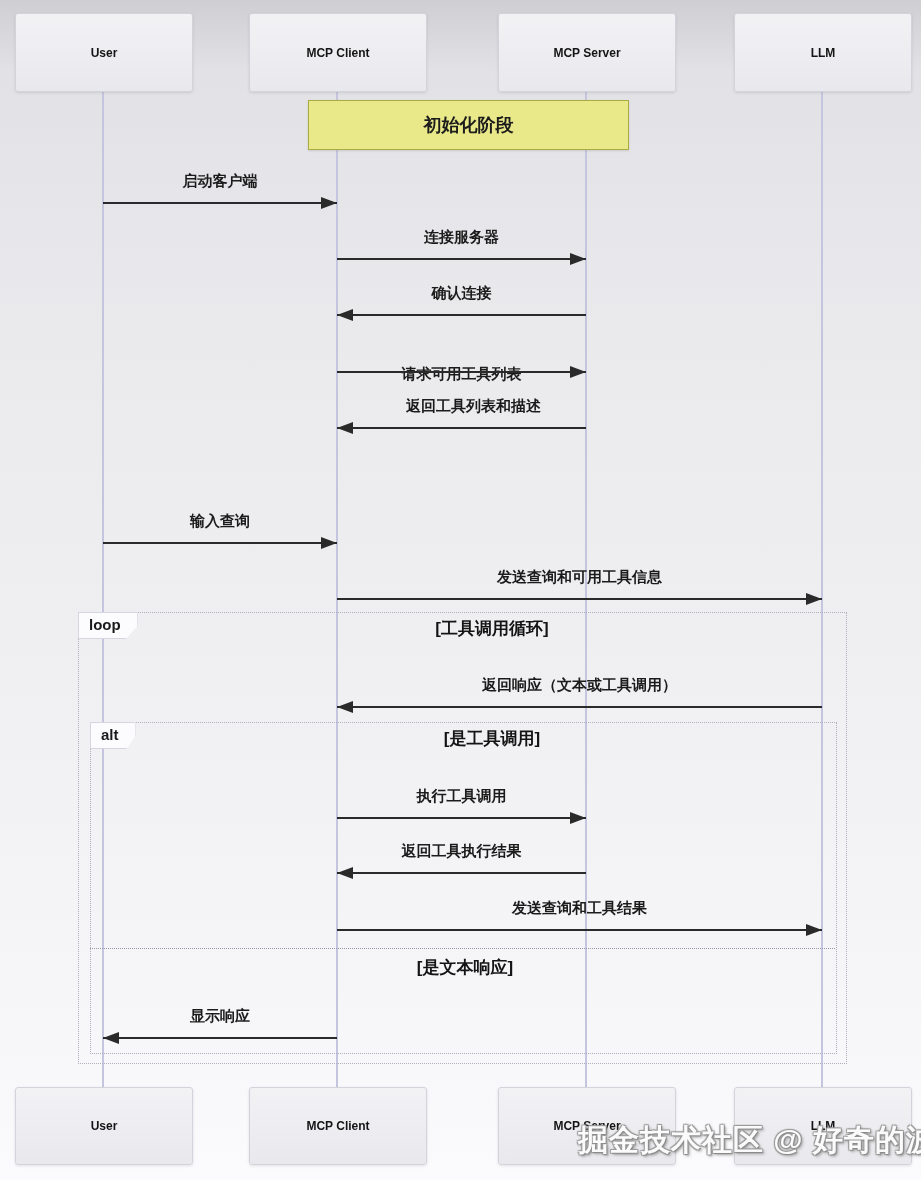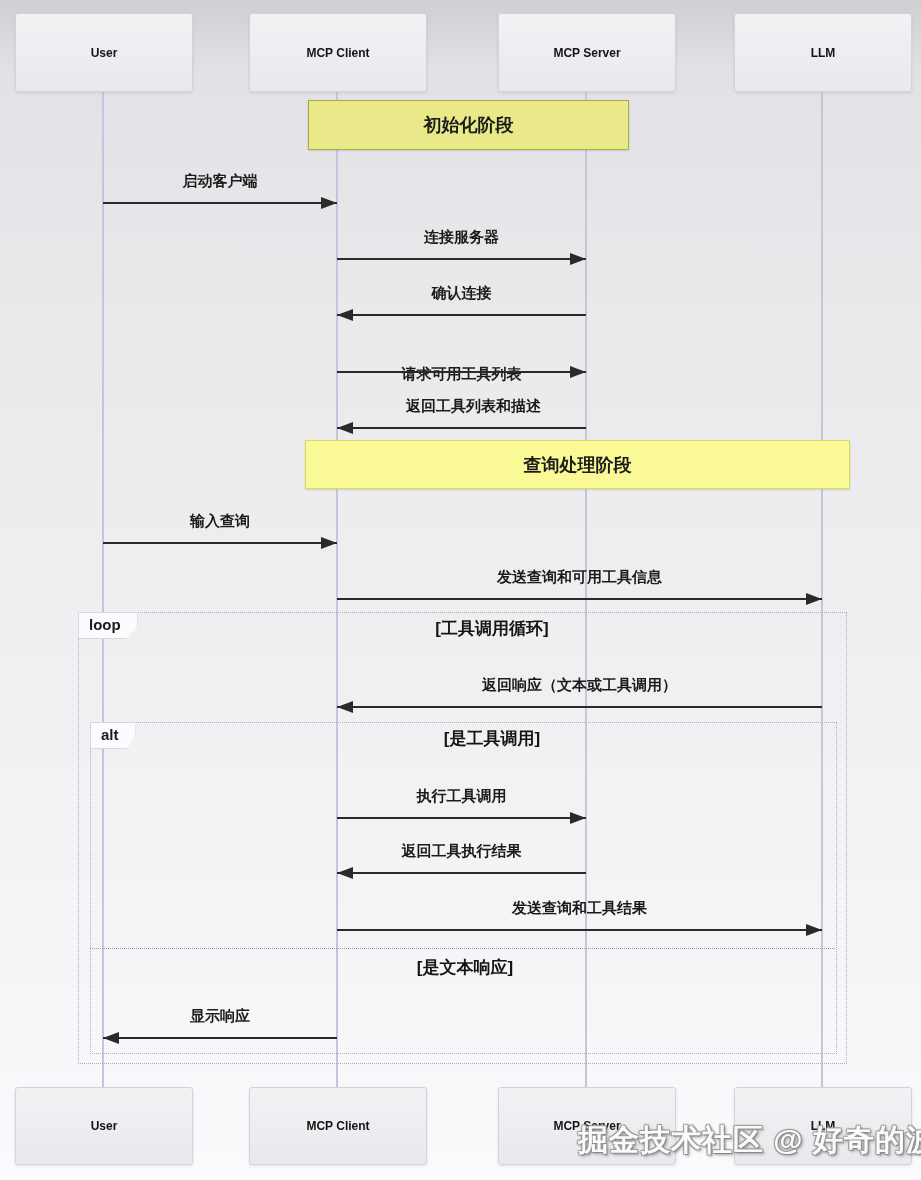--- a/index.html
+++ b/index.html
@@ -89,21 +89,20 @@
     <div class="actor-box" style="left: 734px; top: 1087px; height: 76px;">LLM</div>
     <div class="frame" style="left: 78px; top: 612px; width: 767px; height: 450px;"></div>
     <div class="frame-tab" style="left: 78px; top: 612px;">loop</div>
     <div class="frame-title" style="left: 492px; top: 617px; text-align: center;">[工具调用循环]</div>
     <div class="frame" style="left: 90px; top: 722px; width: 745px; height: 330px;"></div>
     <div class="frame-tab" style="left: 90px; top: 722px;">alt</div>
     <div class="frame-title" style="left: 492px; top: 727px;">[是工具调用]</div>
     <div class="frame-divider" style="left: 90px; top: 948px; width: 745px;"></div>
     <div class="frame-title" style="left: 465px; top: 956px;">[是文本响应]</div>
     <div class="banner" style="left: 308px; top: 100px; width: 319px; height: 48px; background: rgb(233, 233, 138); border-color: rgb(171, 171, 68);">初始化阶段</div>
-    <div class="banner" style="left: 305px; top: 440px; width: 543px; height: 47px; background: rgb(249, 249, 149); border-color: rgb(217, 217, 95);">查询处理阶段</div>
     <div class="msg-label" style="left: 220px; top: 172px;">启动客户端</div>
     <div class="msg-line" style="left: 103px; top: 202px; width: 234px;"></div>
     <div class="msg-arrow right" style="left: 321px; top: 197px;"></div>
     <div class="msg-label" style="left: 461.5px; top: 228px;">连接服务器</div>
     <div class="msg-line" style="left: 337px; top: 258px; width: 249px;"></div>
     <div class="msg-arrow right" style="left: 570px; top: 253px;"></div>
     <div class="msg-label" style="left: 461.5px; top: 284px;">确认连接</div>
     <div class="msg-line" style="left: 337px; top: 314px; width: 249px;"></div>
     <div class="msg-arrow left" style="left: 337px; top: 309px;"></div>
     <div class="msg-label" style="left: 461.5px; top: 341px; margin-top: 24px;">请求可用工具列表</div>

